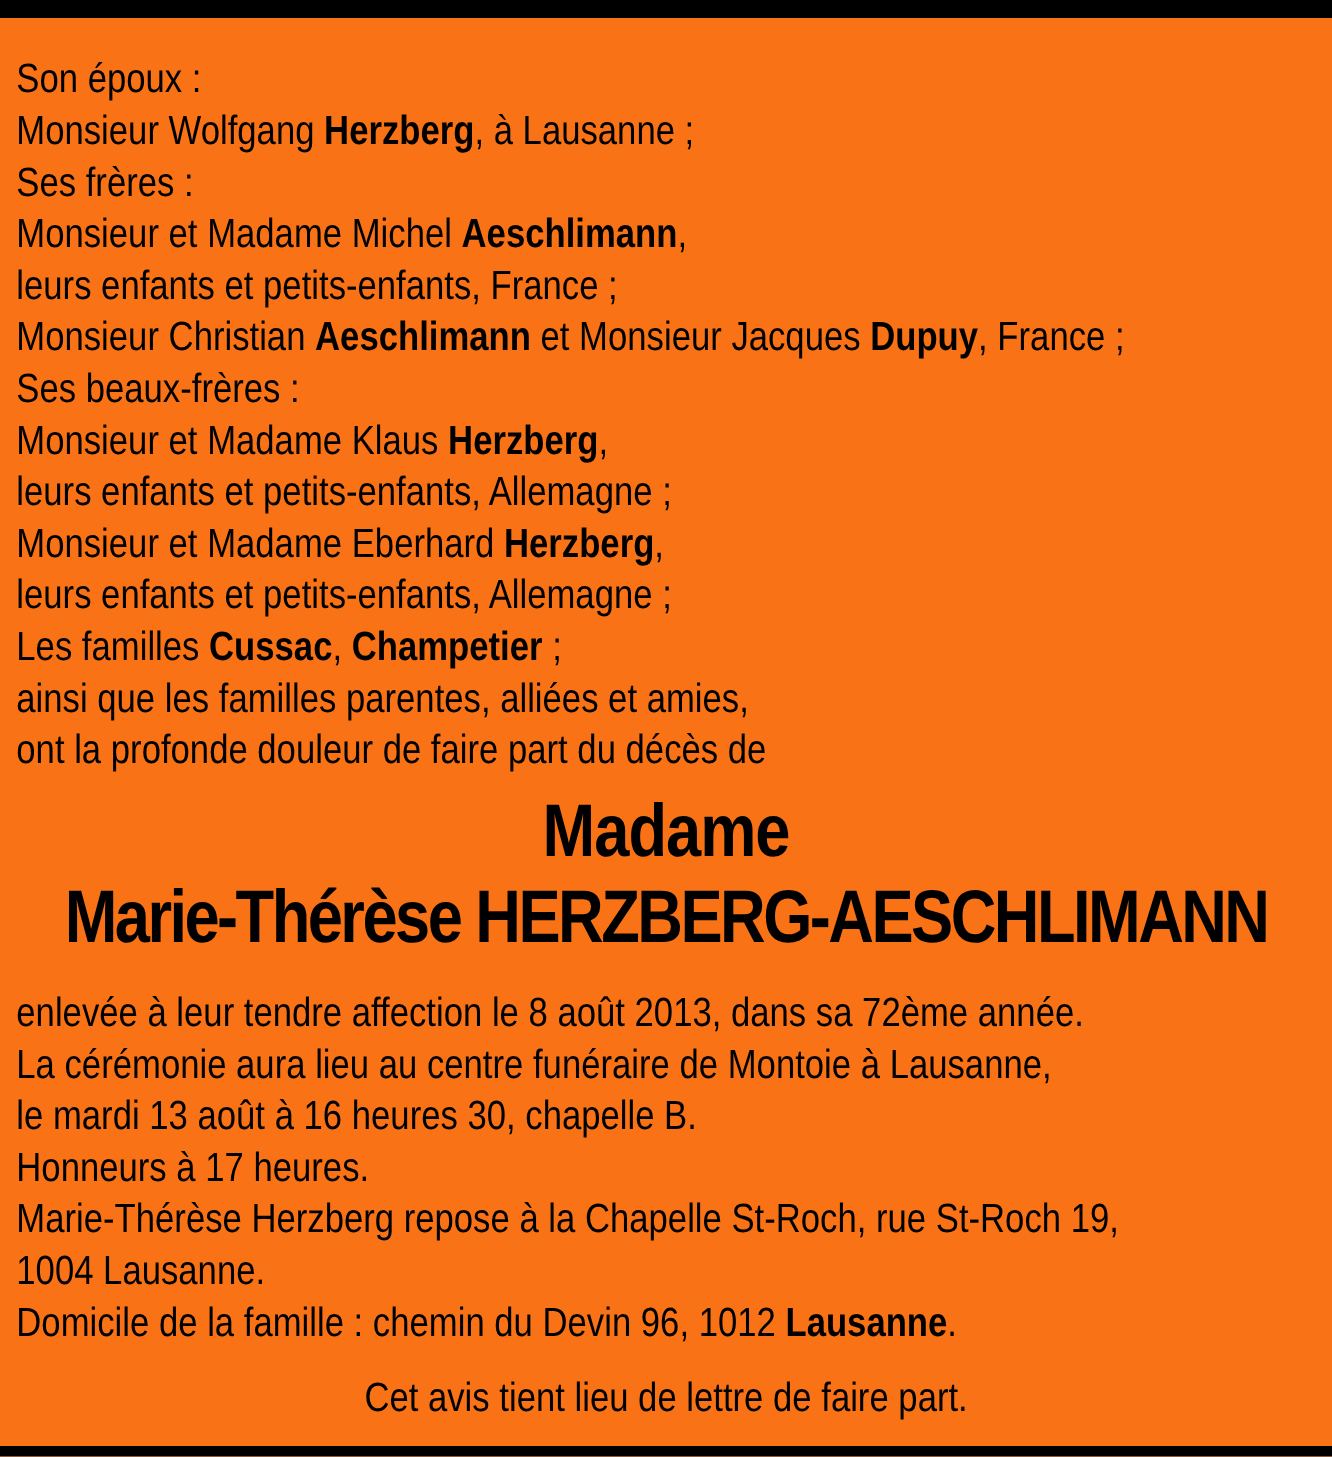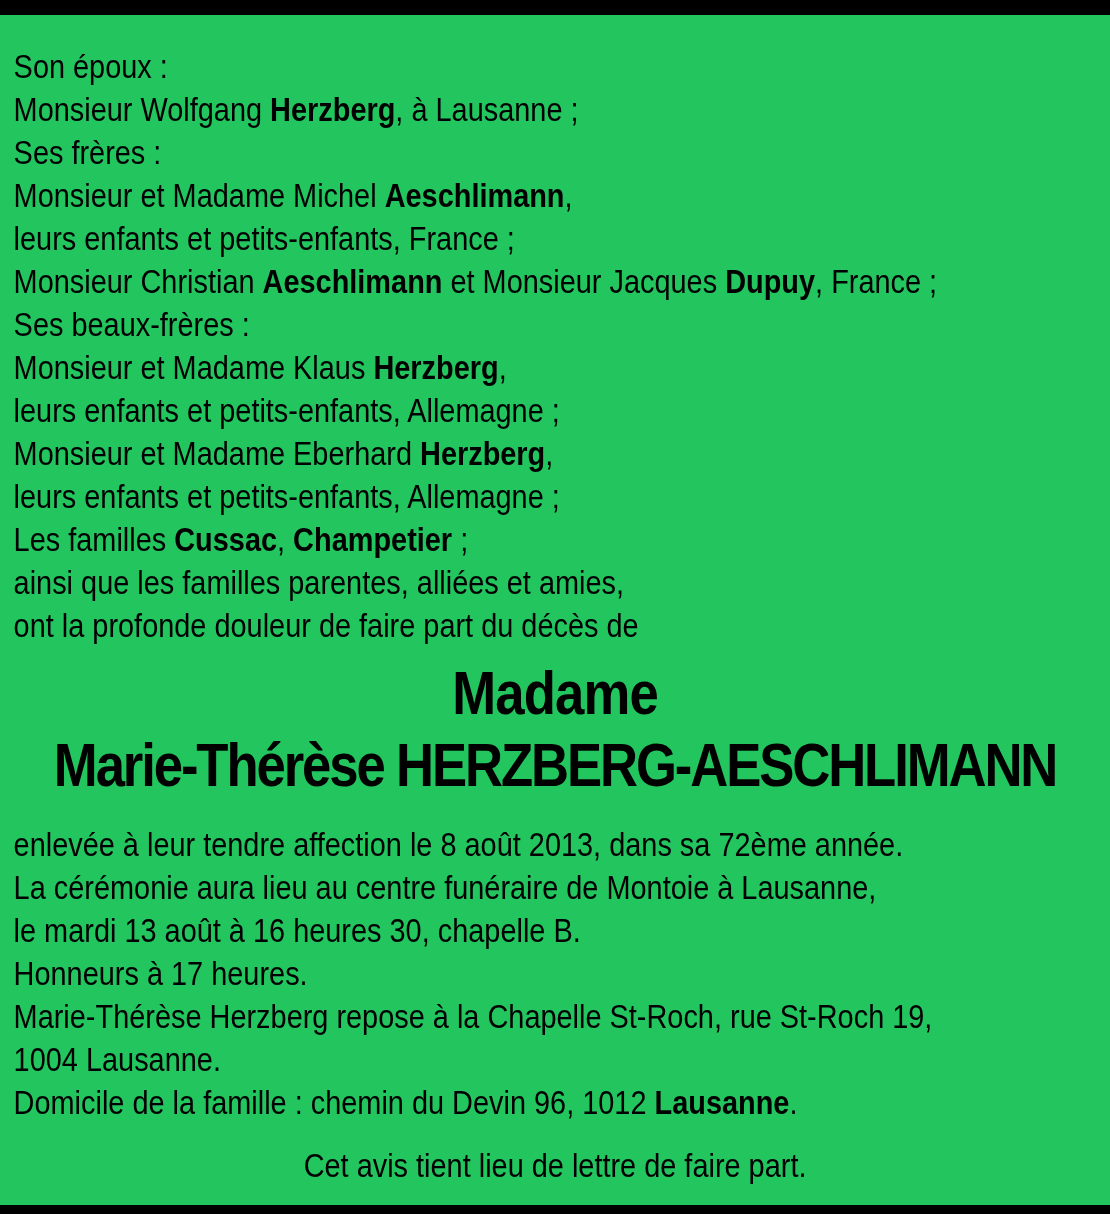--- a/index.html
+++ b/index.html
@@ -4,21 +4,21 @@
 <style>
   html, body {
     margin: 0;
     padding: 0;
     background: #ffffff;
   }
   .sheet {
     position: relative;
     width: 1110px;
     height: 1214px;
-    background: #22c55e;
+    background: #f97316;
     overflow: hidden;
     font-family: "Liberation Sans", "DejaVu Sans", sans-serif;
     color: #000000;
   }
   .bar {
     position: absolute;
     left: 0;
     width: 1110px;
     background: #000000;
   }

